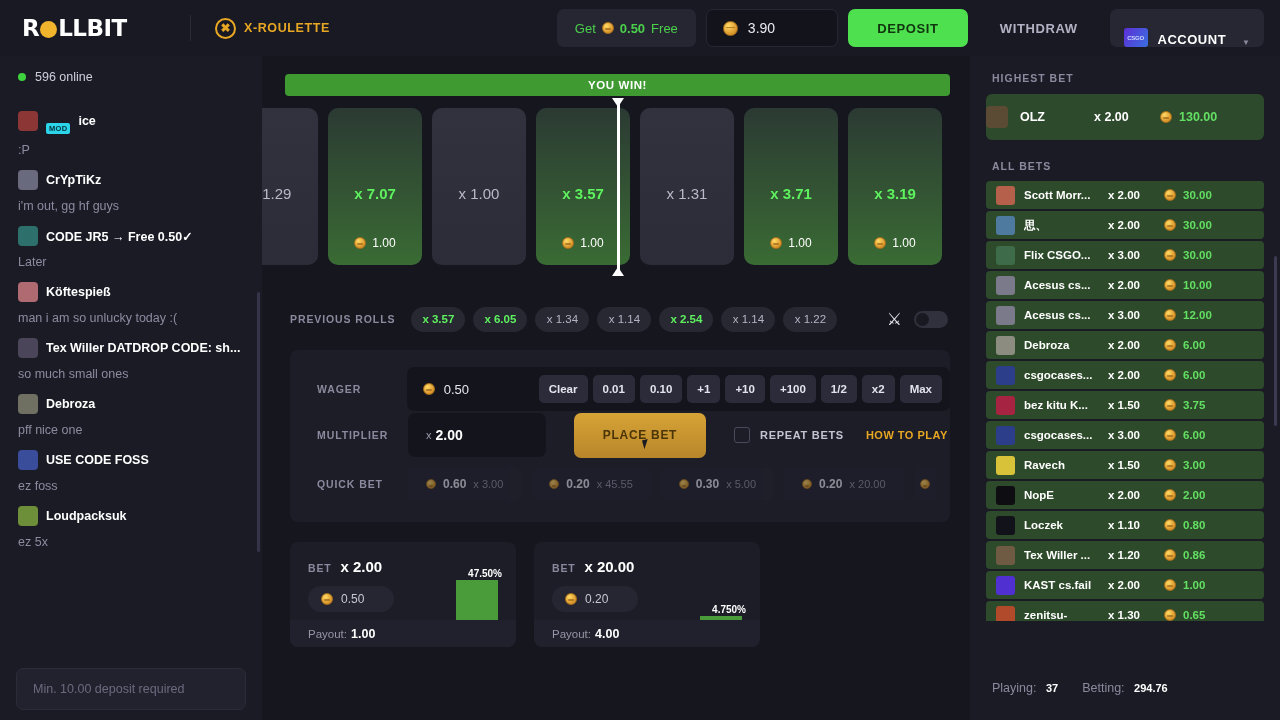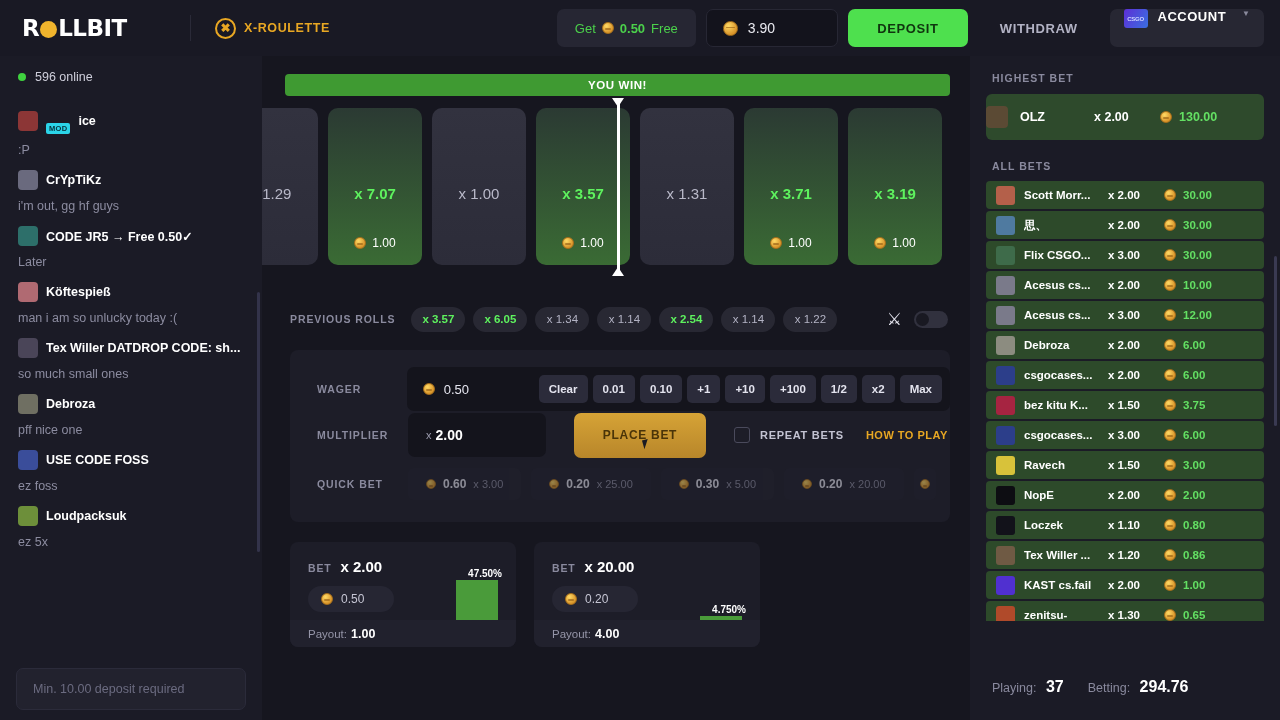--- a/index.html
+++ b/index.html
@@ -78,21 +78,21 @@
     letter-spacing: 0.6px; border: none; border-radius: 7px;
     height: 38px; width: 120px; cursor: pointer;
   }
   #withdraw-btn {
     background: none; border: none; color: #b2b2c4;
     font-weight: bold; font-size: 13px; letter-spacing: 0.6px;
     padding: 0 22px; height: 38px; cursor: pointer;
   }
   #account-btn {
     background: #272733; border-radius: 7px; height: 38px;
-    display: flex; align-items: flex-start; gap: 10px; padding: 0 14px; cursor: pointer;
+    display: flex; align-items: flex-end; gap: 10px; padding: 0 14px; cursor: pointer;
   }
   .acct-badge {
     width: 24px; height: 19px; border-radius: 3px;
     background: linear-gradient(120deg,#5d2fd6,#3a6fe0);
     font-size: 6px; color: #cfd6ff; display: flex;
     align-items: center; justify-content: center; font-weight: bold;
     letter-spacing: -0.2px;
   }
   .acct-label { color: #fff; font-weight: bold; font-size: 13px; letter-spacing: 0.5px; }
   .caret { color: #8a8a9c; font-size: 8px; margin-left: 6px; }
@@ -335,21 +335,21 @@
   }
   #bets-scrollbar {
     position: absolute; right: 3px; top: 200px; width: 3px; height: 170px;
     background: #3a3a52; border-radius: 2px;
   }
   #bets-footer {
     position: absolute; left: 0; bottom: 24px; width: 310px;
     display: flex; align-items: center; padding-left: 22px; gap: 24px;
   }
   #bets-footer .k { color: #8a8a9e; font-size: 12.5px; }
-  #bets-footer .v { color: #fff; font-size: 16px; font-weight: bold; margin-left: 5px; }
+  #bets-footer .v { color: #fff; font-size: 11px; font-weight: bold; margin-left: 5px; }
 </style>
 </head>
 <body>
 
 <div id="header">
   <div id="logo">
     <span class="logo-text">R<span class="logo-o"></span>LLBIT</span>
   </div>
   <div class="header-div"></div>
   <div id="game-tab">
@@ -559,21 +559,21 @@
       <span class="row-label">QUICK BET</span>
       <div id="quick-bets" style="display:flex;align-items:center;">
           <div class="qb">
             <span class="coin xs"></span>
             <span class="amt">0.60</span>
             <span class="mlt">x 3.00</span>
           </div>
           <div class="qb">
             <span class="coin xs"></span>
             <span class="amt">0.20</span>
-            <span class="mlt">x 25.00</span>
+            <span class="mlt">x 45.55</span>
           </div>
           <div class="qb">
             <span class="coin xs"></span>
             <span class="amt">0.30</span>
             <span class="mlt">x 5.00</span>
           </div>
           <div class="qb">
             <span class="coin xs"></span>
             <span class="amt">0.20</span>
             <span class="mlt">x 20.00</span>

